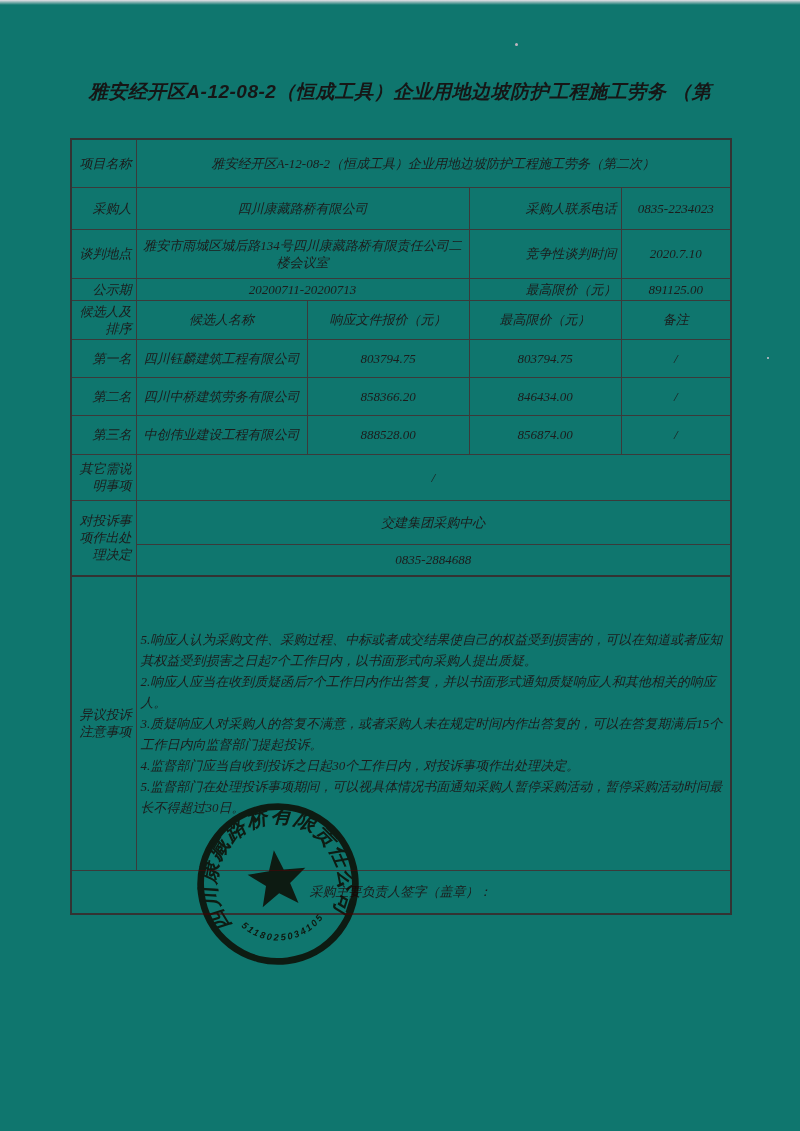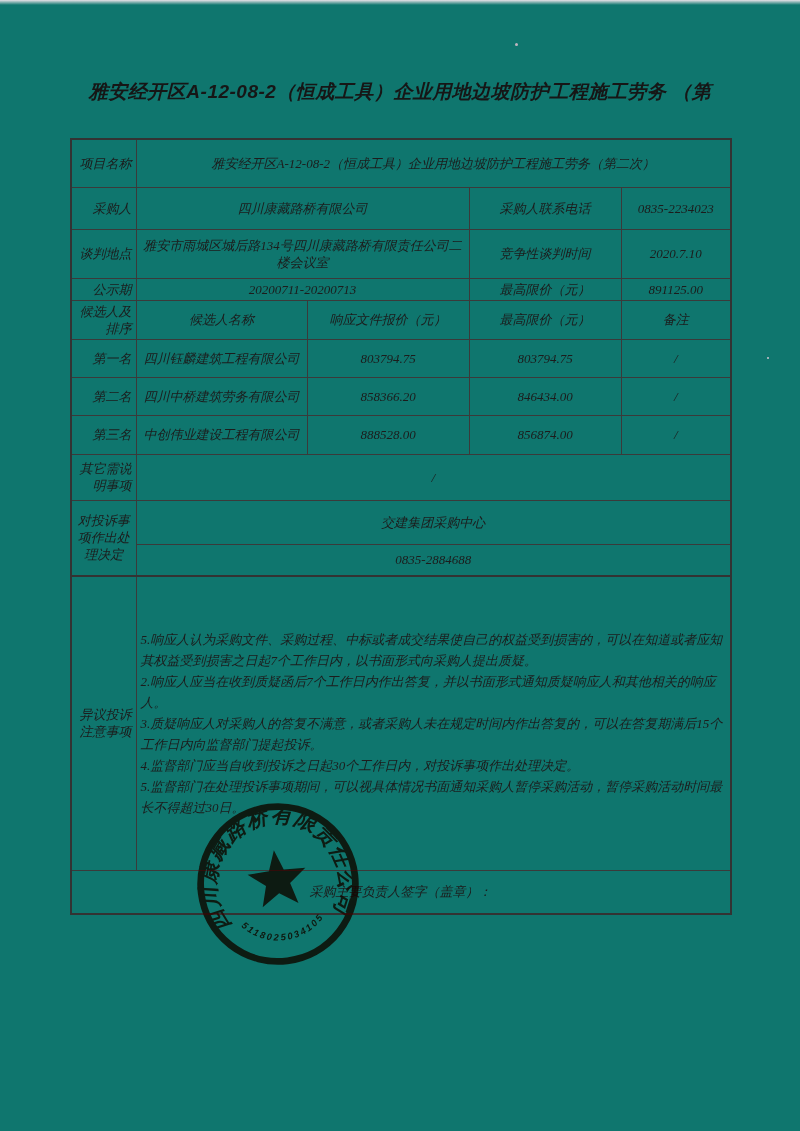--- a/index.html
+++ b/index.html
@@ -30,21 +30,21 @@
     font-size:13px; line-height:17px;
   }
   table.main td{
     border:1.5px solid #3a3a3a;
     padding:2px 4px;
     vertical-align:middle;
     overflow:hidden;
   }
   table.main{ border:2px solid #333; }
   td.lbl{ text-align:right; padding-left:3px;margin-top:18px; }
-  td.lbl-c{ text-align:center; padding:2px 2px; }
+  td.lbl-c{ text-align:right; padding:2px 2px; }
   td.val-l{ text-align:center; padding-left:6px; }
   td.c{ text-align:center;margin-top:38px; }
   tr.r1{height:48px} tr.r2{height:42px} tr.r3{height:49px} tr.r4{height:22px}
   tr.r5{height:32px} tr.r6{height:38px} tr.r7{height:38px} tr.r8{height:39px}
   tr.r9{height:46px} tr.r10a{height:44px} tr.r10b{height:32px}
   tr.r11{height:294px} tr.r12{height:44px}
   tr.r11 > td.lbl{ vertical-align:middle; }
   td.obj-cell{ vertical-align:middle; padding:6px 8px 6px 6px; }
   .obj-text div{ line-height:21px; }
   .speck{ position:absolute; border-radius:50%; }

